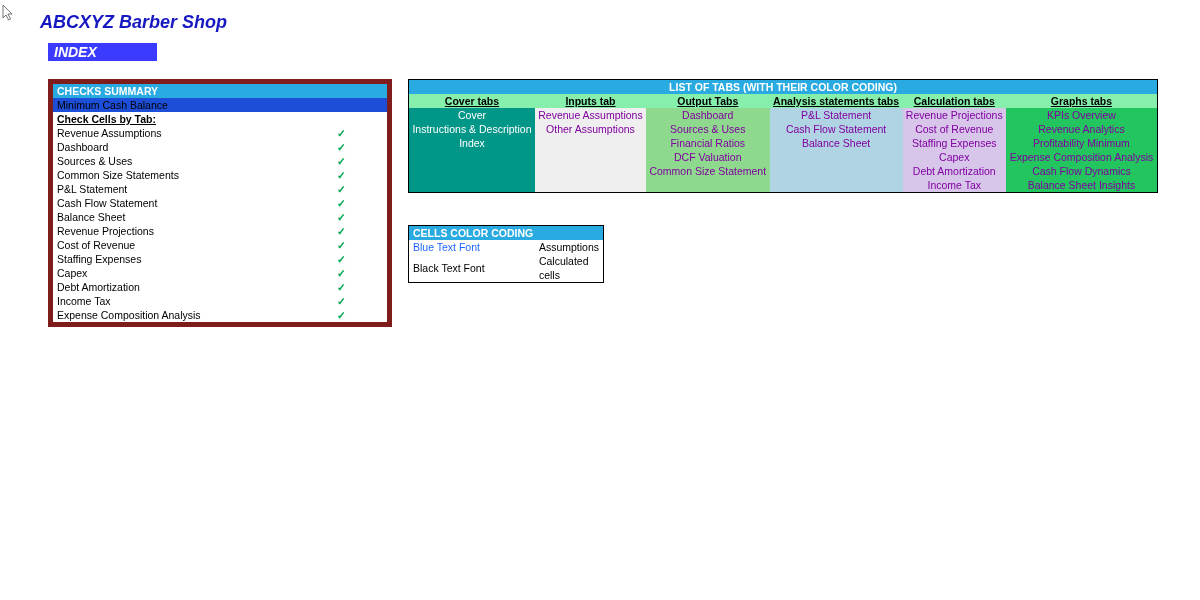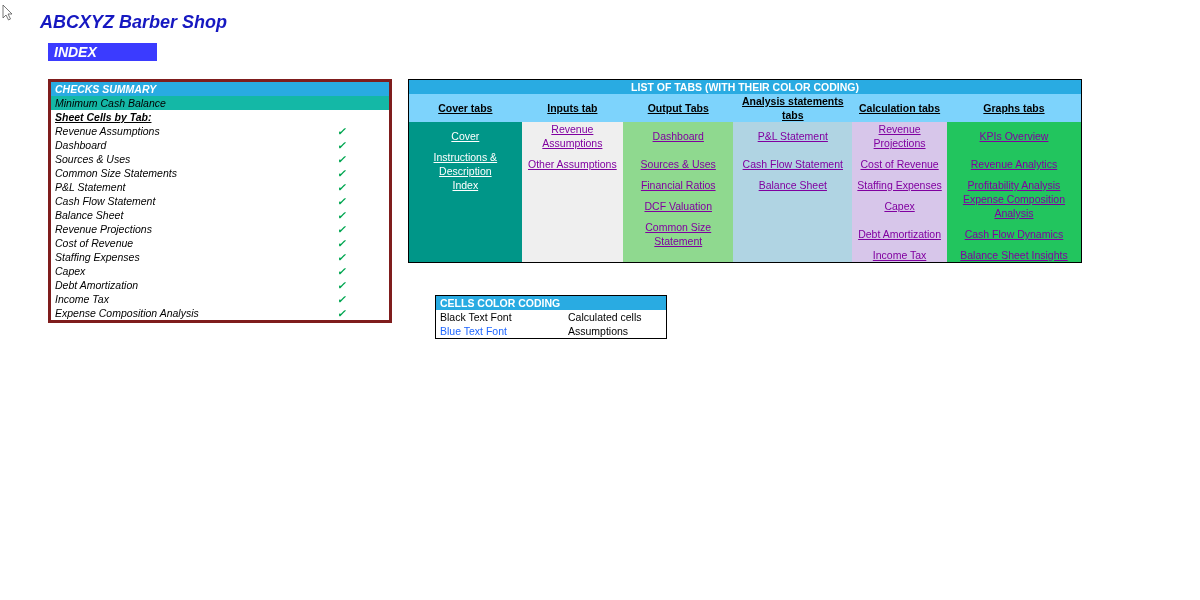--- a/index.html
+++ b/index.html
@@ -43,92 +43,89 @@
     padding-left: 48px;
   }
   .left {
     width: 344px;
   }
   table {
     border-collapse: collapse;
     width: 100%;
   }
   table.checks {
-    border: 3px solid #7f1d1d;
-    font-style: italic;
+    border: 5px solid #7f1d1d;
   }
   table.checks td {
     padding: 0 4px;
     height: 14px;
     line-height: 14px;
     font-size: 10.5px;
     vertical-align: middle;
   }
   .checks-header td {
     background: #29ABE2;
     color: #fff;
     font-weight: bold;
     font-size: 11px;
   }
-  tr.mincash td { background: #14b8a6; }
+  tr.mincash td { background: #1d4ed8; }
   .subheader td {
     font-weight: bold;
     text-decoration: underline;
   }
   .check-mark {
     color: #00a651;
     font-weight: bold;
     font-size: 12px;
     text-align: center;
   }
   .right {
     margin-left: 16px;
     width: 760px;
   }
   table.tabs {
     border: 1px solid #000;
-    width: 674px;
+    width: 750px;
   }
   table.tabs td, table.tabs th {
     padding: 0 2px;
     height: 14px;
     line-height: 14px;
     font-size: 10.5px;
     text-align: center;
     vertical-align: middle;
   }
   .tabs-title td {
     background: #29ABE2;
     color: #fff;
     font-weight: bold;
     font-size: 11px;
   }
   .tabs-colhead td {
-    background: #7dd3fc;
+    background: #86efac;
     font-weight: bold;
     text-decoration: underline;
     color: #000;
   }
   .link {
     color: #8000a0;
-    text-decoration: underline;
     cursor: pointer;
   }
   .col-cover  { background: #009688; }
   .col-cover .link { color: #fff; }
   .col-inputs { background: #efefef; }
   .col-output { background: #8fd98f; }
   .col-fin    { background: #b0d4e3; }
   .col-calc   { background: #d7c6ea; }
   .col-graph  { background: #22c55e; }
   table.coding {
     border: 1px solid #000;
-    width: 232px;
+    width: 196px;
     margin-top: 32px;
-    margin-left: 27px;
   }
   table.coding td {
     padding: 0 4px;
     height: 14px;
     line-height: 14px;
     font-size: 10.5px;
   }
   .coding-header td {
     background: #29ABE2;
     color: #fff;
@@ -156,21 +153,21 @@
           <tr class="checks-header">
             <td colspan="2">CHECKS  SUMMARY</td>
           </tr>
       </tbody>
         <tbody id="checks-body">
           <tr class="mincash">
             <td style="width: 235px;">Minimum Cash Balance</td>
             <td class="check-mark"></td>
           </tr>
           <tr class="subheader">
-            <td style="width: 235px;">Sheet Cells by Tab:</td>
+            <td style="width: 235px;">Check Cells by Tab:</td>
             <td class="check-mark"></td>
           </tr>
           <tr>
             <td style="width: 235px;">Revenue Assumptions</td>
             <td class="check-mark">✓</td>
           </tr>
           <tr>
             <td style="width: 235px;">Dashboard</td>
             <td class="check-mark">✓</td>
           </tr>
@@ -257,21 +254,21 @@
             <td class="col-fin"><span class="link">Cash Flow Statement</span></td>
             <td class="col-calc"><span class="link">Cost of Revenue</span></td>
             <td class="col-graph"><span class="link">Revenue Analytics</span></td>
           </tr>
           <tr>
             <td class="col-cover"><span class="link">Index</span></td>
             <td class="col-inputs">&nbsp;</td>
             <td class="col-output"><span class="link">Financial Ratios</span></td>
             <td class="col-fin"><span class="link">Balance Sheet</span></td>
             <td class="col-calc"><span class="link">Staffing Expenses</span></td>
-            <td class="col-graph"><span class="link">Profitability Analysis</span></td>
+            <td class="col-graph"><span class="link">Profitability Minimum</span></td>
           </tr>
           <tr>
             <td class="col-cover">&nbsp;</td>
             <td class="col-inputs">&nbsp;</td>
             <td class="col-output"><span class="link">DCF Valuation</span></td>
             <td class="col-fin">&nbsp;</td>
             <td class="col-calc"><span class="link">Capex </span></td>
             <td class="col-graph"><span class="link">Expense Composition Analysis</span></td>
           </tr>
           <tr>
@@ -294,26 +291,26 @@
     </table>
 
     <table class="coding">
       <tbody>
           <tr class="coding-header">
             <td colspan="2">CELLS COLOR CODING</td>
           </tr>
       </tbody>
         <tbody id="coding-body">
           <tr>
+            <td class="blue-font" style="width: 120px;">Blue Text Font</td>
+            <td>Assumptions</td>
+          </tr>
+          <tr>
             <td style="width: 120px;">Black Text Font</td>
             <td>Calculated cells</td>
-          </tr>
-          <tr>
-            <td class="blue-font" style="width: 120px;">Blue Text Font</td>
-            <td>Assumptions</td>
           </tr>
         </tbody>
     </table>
   </div>
 </div>
 
 
 
 
 </body></html>

